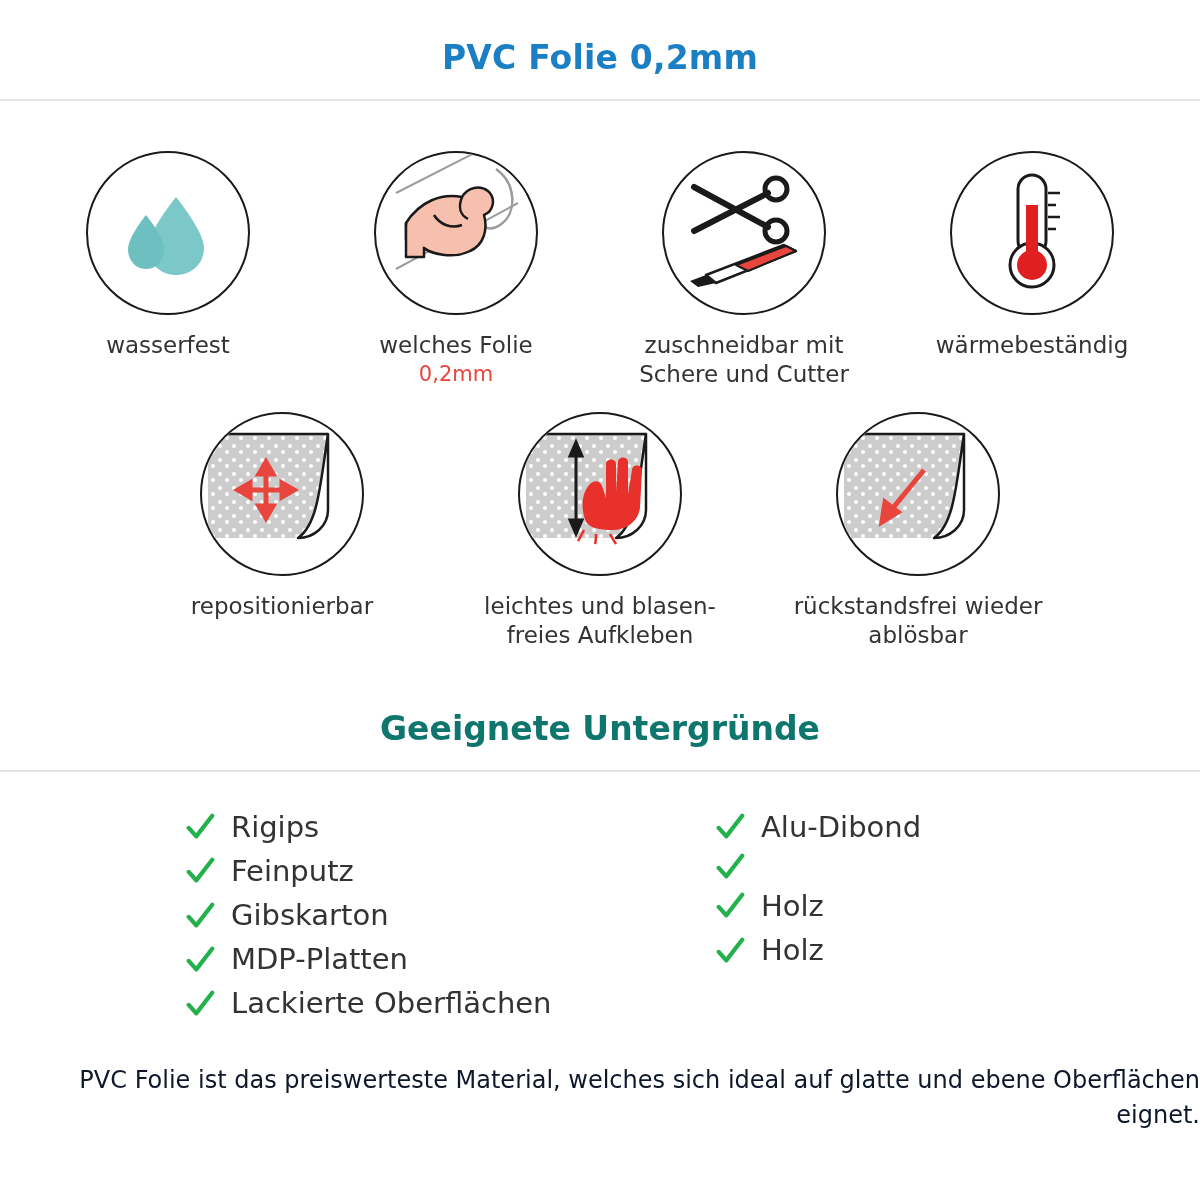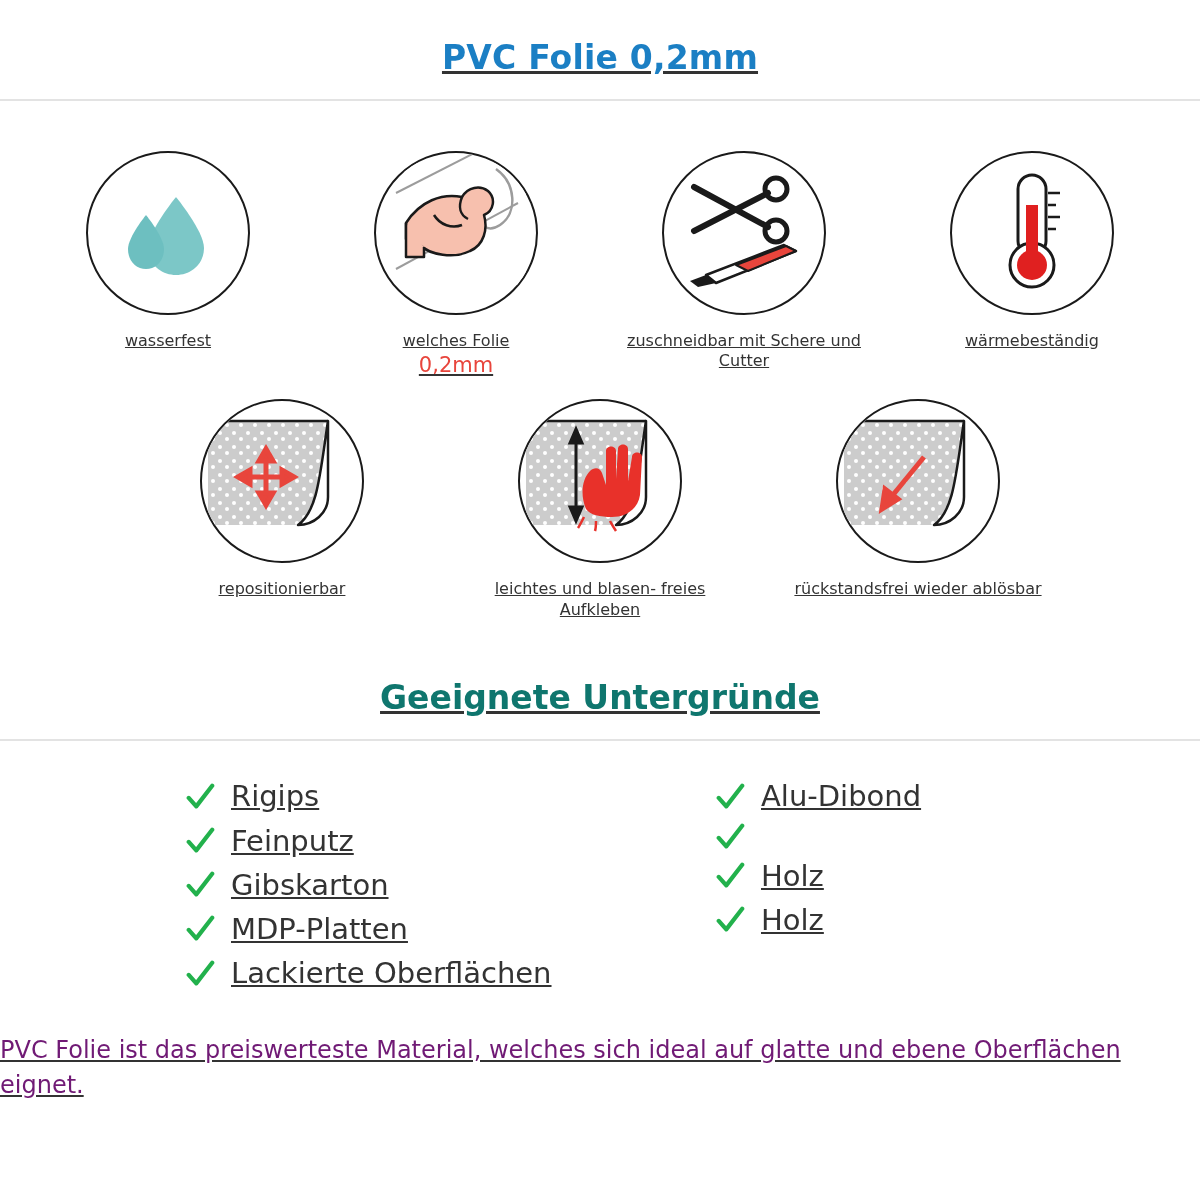--- a/index.html
+++ b/index.html
@@ -12,21 +12,20 @@
     background: #ffffff;
     font-family: "DejaVu Sans", sans-serif;
     color: #333333;
     overflow: hidden;
   }
   .page {
     position: relative;
     width: 1200px;
     height: 1200px;
     box-sizing: border-box;
-    text-decoration: underline;
   }
 
   
   .title {
     text-align: center;
     color: #1b7fc4;
     font-size: 33px;
     font-weight: bold;
     letter-spacing: 0.2px;
     padding-top: 38px;
@@ -66,21 +65,21 @@
     margin: 0 auto;
     position: relative;
     overflow: hidden;
     background: #fff;
     display: flex;
     align-items: center;
     justify-content: center;
   }
   .caption {
     margin-top: 16px;
-    font-size: 16px;
+    font-size: 23px;
     line-height: 1.28;
     color: #333333;
   }
   .sub-caption {
     font-size: 21px;
     color: #e8453c;
     margin-top: 2px;
   }
 
   
@@ -111,22 +110,22 @@
     color: #333333;
     line-height: 1.35;
   }
   .check {
     width: 30px;
     height: 30px;
     flex: 0 0 30px;
     display: block;
   }
   .footnote {
-    text-align: left;
-    color: #701a75;
+    text-align: right;
+    color: #0f172a;
     font-size: 24px;
     line-height: 1.45;
     padding-top: 40px;
   }
   .col-left { width: 430px; }
   .col-right { width: 300px; }
 </style>
 </head>
 <body>
 

